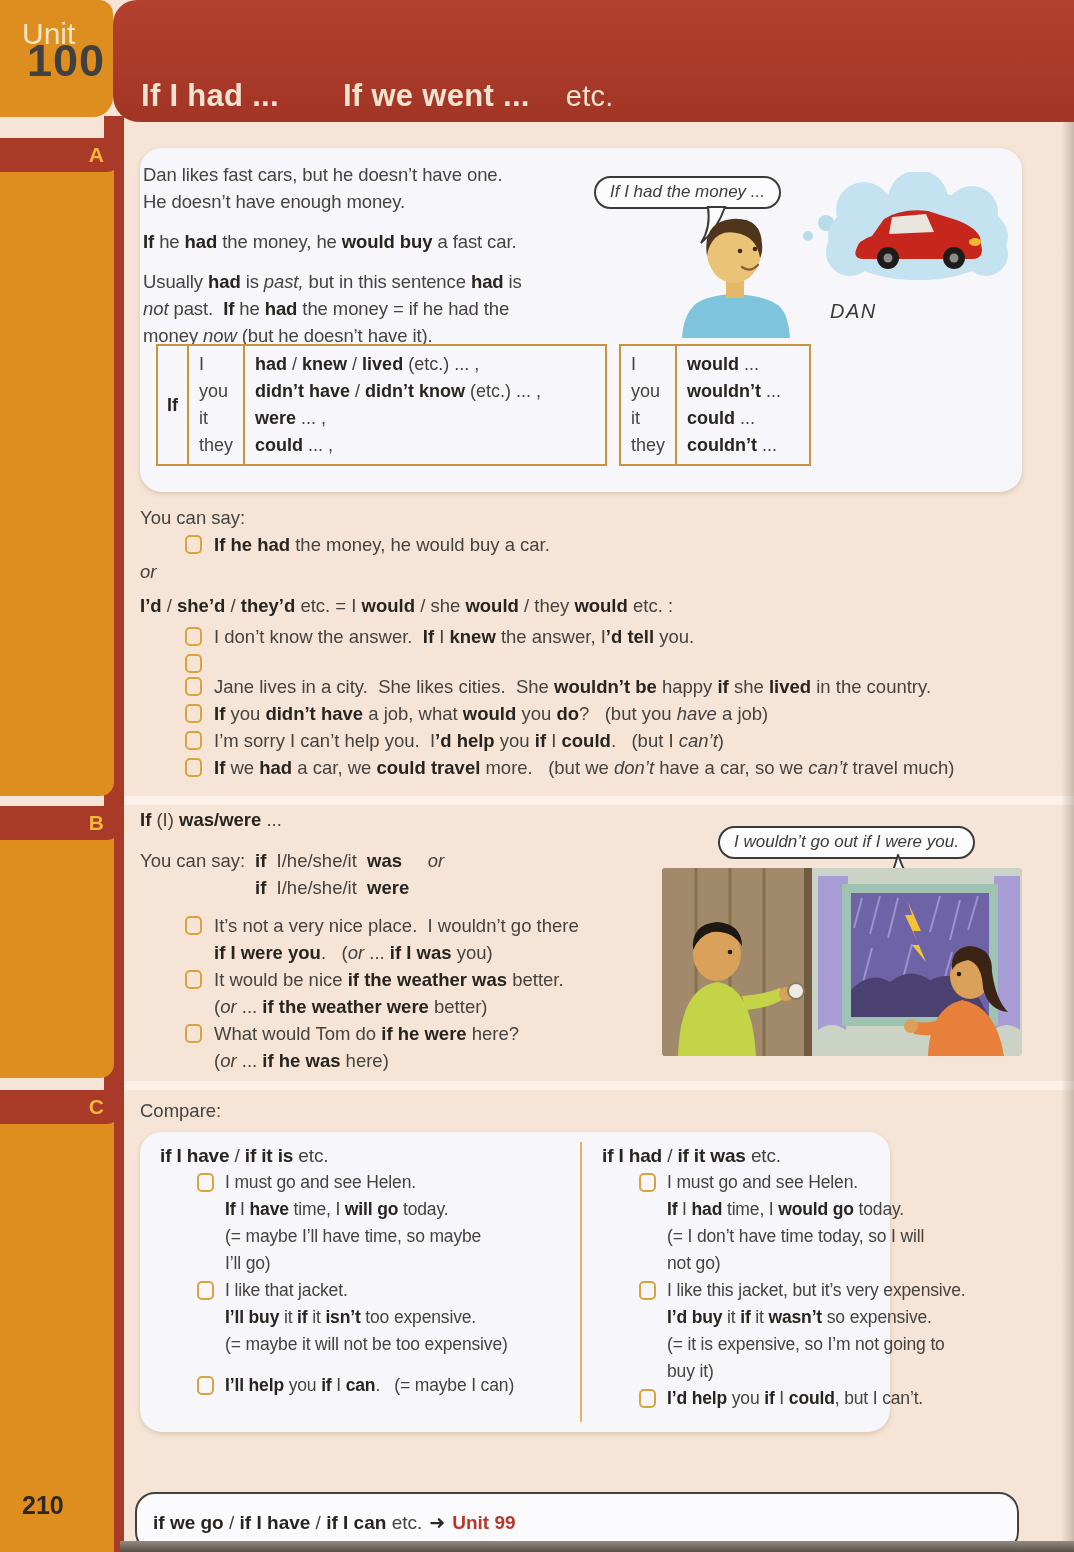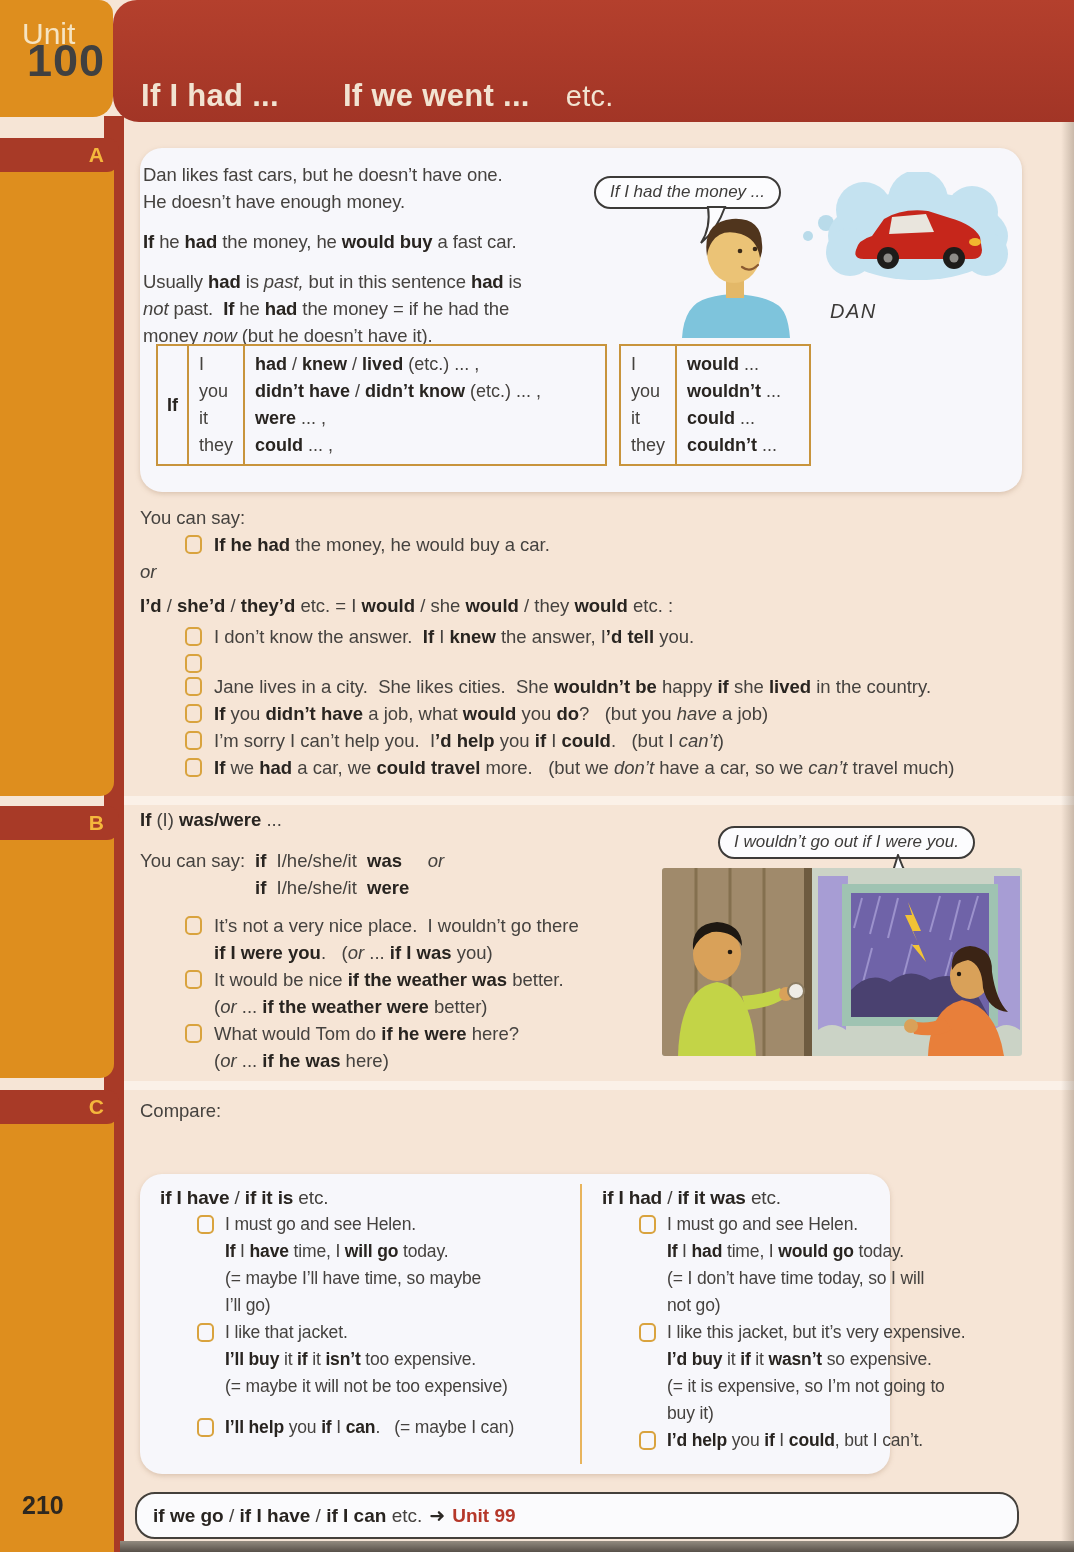--- a/index.html
+++ b/index.html
@@ -46,21 +46,21 @@
     background:linear-gradient(to right,rgba(140,122,104,0),rgba(120,104,88,0.35));}
   .bottom-band{position:absolute;left:120px;right:0;bottom:0;height:11px;z-index:6;
     background:linear-gradient(#938B80,#575048);}
   .sect-gap{position:absolute;left:124px;right:0;height:9px;background:rgba(255,252,248,0.55);}
   .gap1{top:796px;}.gap2{top:1081px;}
 
   
   .panel{position:absolute;background:#F7F7FB;border-radius:22px;
     box-shadow:0 2px 5px rgba(170,135,105,0.35);}
   .panel-a{left:140px;top:148px;width:882px;height:344px;}
-  .panel-c{left:140px;top:1174px;width:750px;height:300px;}
+  .panel-c{left:140px;top:1132px;width:750px;height:300px;}
 
   
   .intro{position:absolute;left:3px;top:13px;width:424px;letter-spacing:-0.1px;}
   .intro .para{margin:0 0 13px 0;}
   .illus-a{position:absolute;left:438px;top:8px;width:436px;height:184px;}
   .bubble{display:inline-block;background:#FCFCFE;border:2px solid #3C3A38;border-radius:20px;
     padding:3px 14px 5px;font-style:italic;font-size:17px;line-height:21px;color:#3E3C3A;
     white-space:nowrap;}
   .bubble-a{position:absolute;left:16px;top:0;margin-top:20px;}
   .tail-a{position:absolute;left:118px;top:50px;}
@@ -101,21 +101,21 @@
   .c-divider{position:absolute;left:440px;top:10px;bottom:10px;width:2px;background:#E8B45C;}
   .c-col{position:absolute;top:10px;letter-spacing:-0.15px;}
   .c-col .hdr{font-size:19px;}
   .c-left{left:20px;width:410px;}
   .c-right{left:462px;width:412px;}
   .c-ex{display:flex;margin-left:37px;font-size:17.5px;}
   .c-ex .bullet-icon{margin-right:11px;}
   .c-spaced{margin-top:14px;}
 
   
-  .footer-pill{position:absolute;left:135px;top:1492px;width:884px;height:47px;
+  .footer-pill{position:absolute;left:135px;top:1492px;width:884px;height:60px;
     background:#FBFBFD;border:2.5px solid #44403B;border-radius:20px;
     display:flex;align-items:center;padding:0 16px;box-sizing:border-box;font-size:19px;z-index:4;}
   .arrow{font-size:19px;color:#2B2824;margin:0 7px 0 7px;font-weight:700;}
 </style>
 </head>
 <body>
 
 <div class="page">
 
   <div class="banner">

